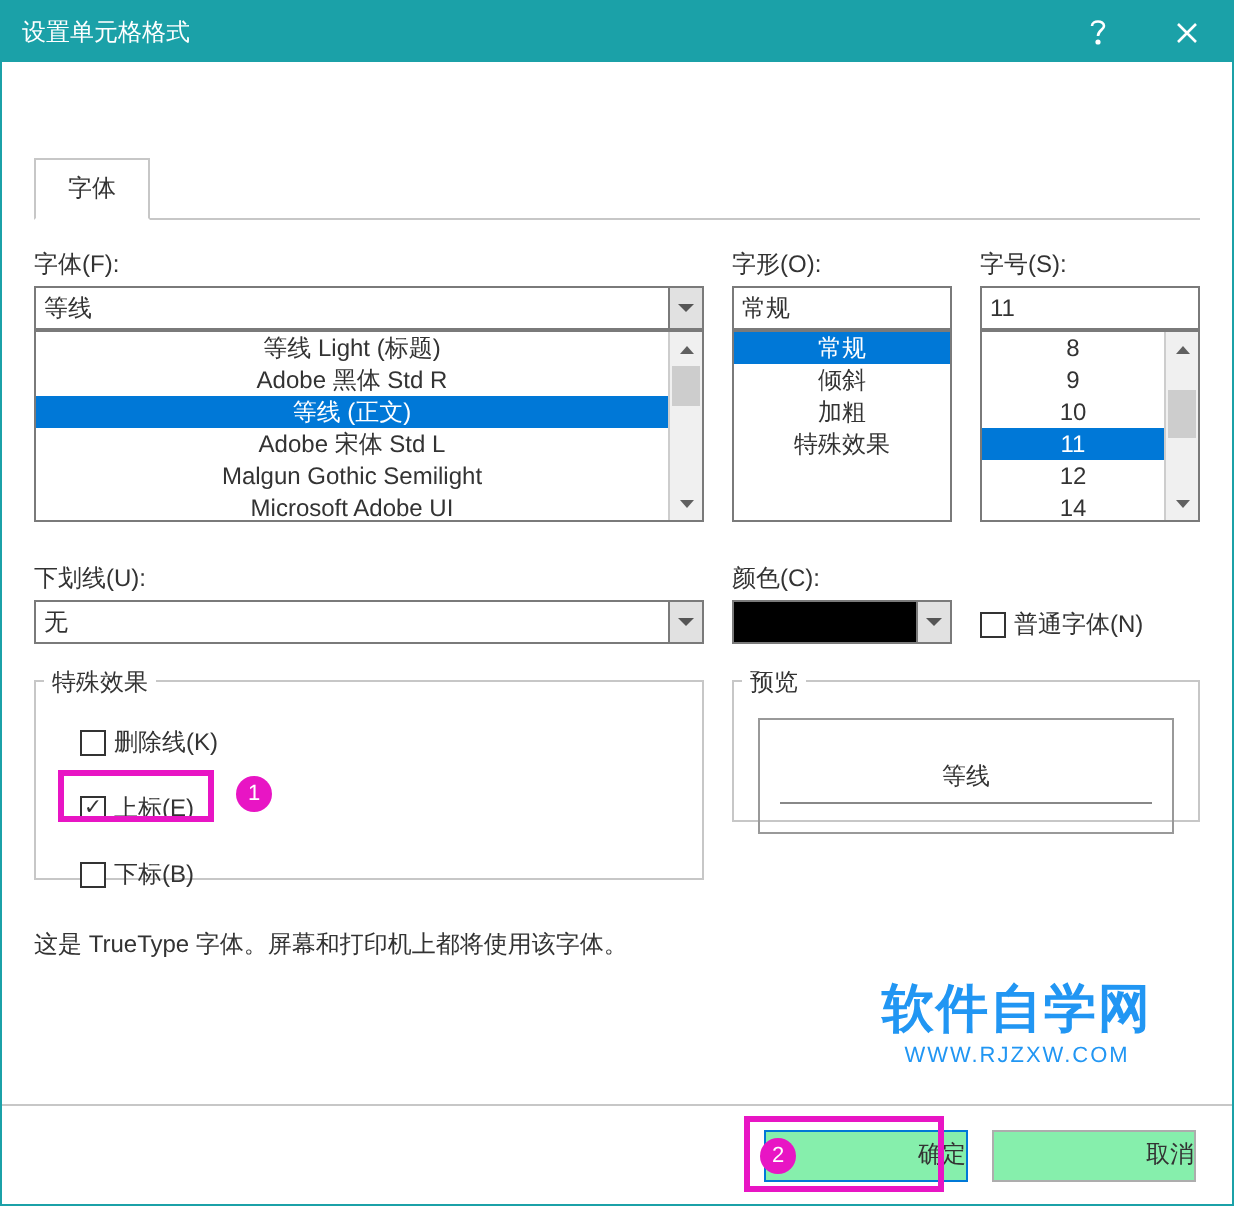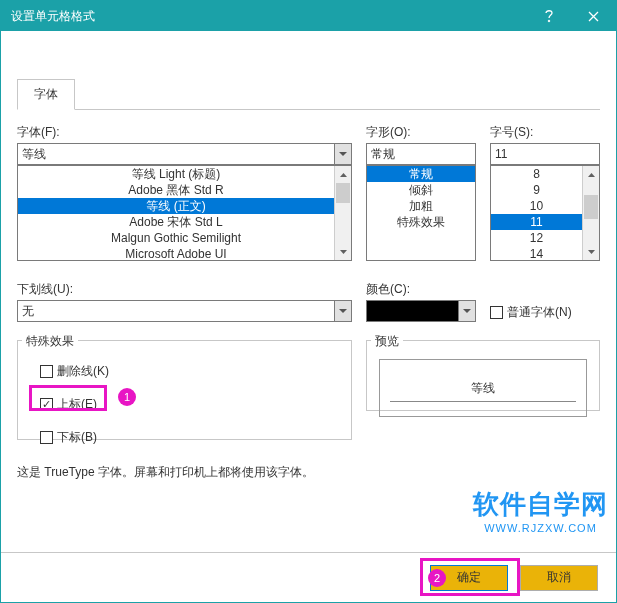--- a/index.html
+++ b/index.html
@@ -41,25 +41,25 @@
 .chk .box.checked::after { content: "✓"; font-size: 11px; line-height: 1; color: #333; }
 .group-row { display: flex; gap: 14px; margin-top: 18px; }
 .group { border: 1px solid #c7c7c7; position: relative; padding: 16px 12px 12px 12px; }
 .group .legend { position: absolute; top: -8px; left: 4px; background: #fff; padding: 0 4px; font-size: 12px; }
 .effects { flex: 0 0 335px; height: 100px; }
 .preview-grp { flex: 1; height: 71px; }
 .effects .chk { margin: 6px 0 10px 10px; }
 .preview-box { border: 1px solid #999; height: 58px; margin: 2px 0 0 0; display: flex; align-items: center; justify-content: center; position: relative; }
 .preview-box .pline { position: absolute; left: 10px; right: 10px; height: 1px; background: #888; }
 .note { margin-top: 24px; font-size: 12px; }
-.watermark { position: absolute; right: 8px; top: 420px; text-align: center; }
+.watermark { position: absolute; right: 40px; top: 420px; text-align: center; }
 .watermark .b { font-size: 26px; font-weight: 900; color: #2196f3; letter-spacing: 1px; }
 .watermark .s { font-size: 11px; color: #2196f3; letter-spacing: 1px; }
 .footer { border-top: 1px solid #c7c7c7; height: 50px; display: flex; align-items: center; justify-content: flex-end; gap: 12px; padding: 0 18px; }
-.btn-f { width: 78px; height: 26px; border: 1px solid #adadad; background: #eab308; cursor: pointer; display: flex; align-items: center; justify-content: center; }
+.btn-f { width: 102px; height: 26px; border: 1px solid #adadad; background: #86efac; cursor: pointer; display: flex; align-items: center; justify-content: flex-end; }
 .btn-f.primary { border: 1px solid #0078d7; }
 .hl { position: absolute; border: 3px solid #e815c4; }
 .badge { width: 18px; height: 18px; border-radius: 50%; background: #e815c4; color: #fff; font-size: 11px; display: flex; align-items: center; justify-content: center; position: absolute; }
 </style>
 </head>
 <body>
 
 <div class="dialog">
   <div class="titlebar">
     <div class="title">设置单元格格式</div>

